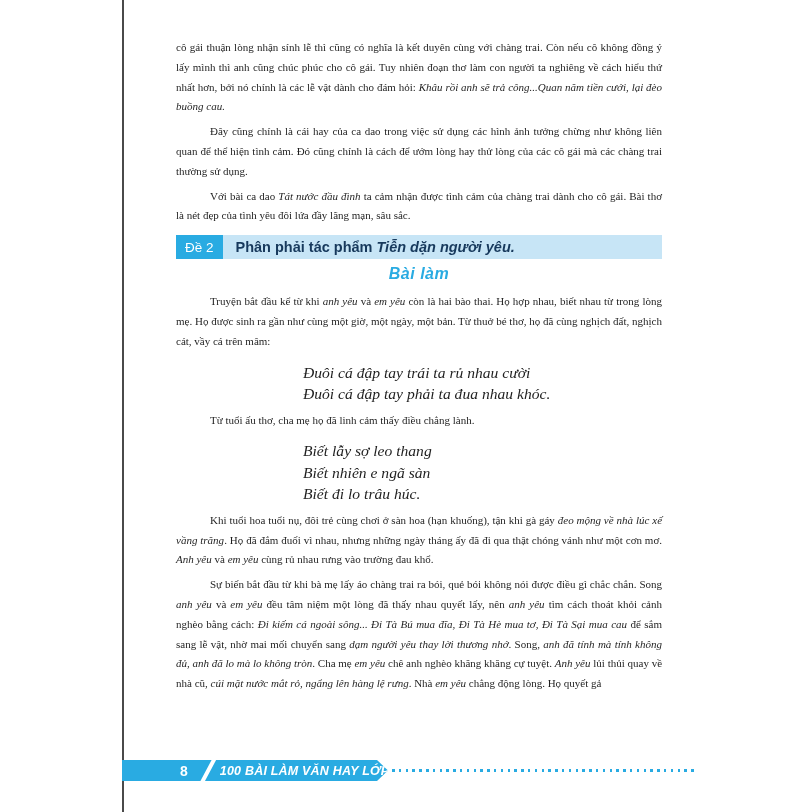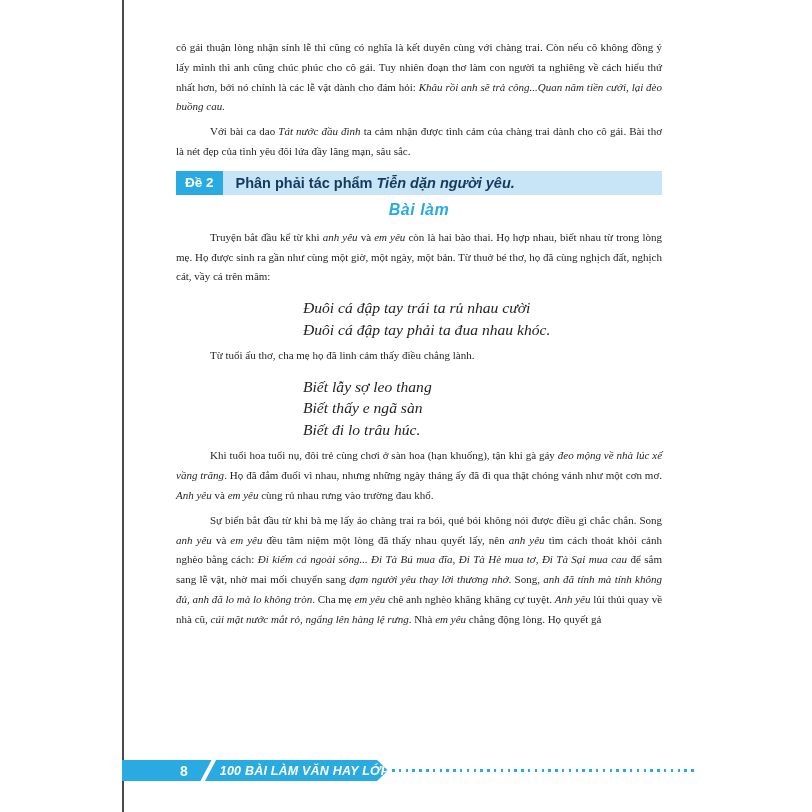--- a/index.html
+++ b/index.html
@@ -44,21 +44,21 @@
   .exercise-banner{
     display:flex;align-items:stretch;
     height:24px;
     margin:9px 0 6px 0;
     background:var(--banner-bg);
     font-family:"Liberation Sans","DejaVu Sans",sans-serif;
   }
   .exercise-label{
     background:var(--accent);
     color:#ffffff;
-    font-weight:bold;
+    font-weight:normal;
     font-size:13.5px;
     display:flex;align-items:center;
     padding:0 9px;
     flex:0 0 auto;
   }
   .exercise-title{
     color:var(--banner-text);
     font-weight:bold;
     font-size:14.5px;
     display:flex;align-items:center;
@@ -110,20 +110,21 @@
   }
 </style>
 </head>
 <body>
 
 <div class="edge-line"></div>
 
 <div class="content">
 
   <p class="para noindent"><span>cô gái thuận lòng nhận sính lễ thì cũng có nghĩa là kết duyên cùng với chàng trai. Còn nếu cô không đồng ý lấy mình thì anh cũng chúc phúc cho cô gái. Tuy nhiên đoạn thơ làm con người ta nghiêng về cách hiểu thứ nhất hơn, bởi nó chính là các lễ vật dành cho đám hỏi: </span><i>Khâu rồi anh sẽ trả công...Quan năm tiền cưới, lại đèo buồng cau.</i></p>
+  <p class="para"><span>Đây cũng chính là cái hay của ca dao trong việc sử dụng các hình ảnh tưởng chừng như không liên quan để thể hiện tình cảm. Đó cũng chính là cách để ướm lòng hay thử lòng của các cô gái mà các chàng trai thường sử dụng.</span></p>
   <p class="para"><span>Với bài ca dao </span><i>Tát nước đầu đình</i><span> ta cảm nhận được tình cảm của chàng trai dành cho cô gái. Bài thơ là nét đẹp của tình yêu đôi lứa đầy lãng mạn, sâu sắc.</span></p>
 
   <div class="exercise-banner">
     <div class="exercise-label">Đề 2</div>
     <div class="exercise-title">
       <span>Phân phải tác phẩm</span>
       <span class="title-italic">Tiễn dặn người yêu.</span>
     </div>
   </div>
 
@@ -133,21 +134,21 @@
 
   <div class="verse-group">
     <div class="verse-line">Đuôi cá đập tay trái ta rủ nhau cười</div>
     <div class="verse-line">Đuôi cá đập tay phải ta đua nhau khóc.</div>
   </div>
 
   <p class="para"><span>Từ tuổi ấu thơ, cha mẹ họ đã linh cảm thấy điều chẳng lành.</span></p>
 
   <div class="verse-group">
     <div class="verse-line">Biết lẫy sợ leo thang</div>
-    <div class="verse-line">Biết thấy e ngã sàn</div>
+    <div class="verse-line">Biết nhiên e ngã sàn</div>
     <div class="verse-line">Biết đi lo trâu húc.</div>
   </div>
 
   <p class="para"><span>Khi tuổi hoa tuổi nụ, đôi trẻ cùng chơi ở sàn hoa (hạn khuống), tận khi gà gáy </span><i>đeo mộng về nhà lúc xế vầng trăng</i><span>. Họ đã đắm đuối vì nhau, nhưng những ngày tháng ấy đã đi qua thật chóng vánh như một cơn mơ. </span><i>Anh yêu</i><span> và </span><i>em yêu</i><span> cùng rủ nhau rưng vào trường đau khổ.</span></p>
   <p class="para"><span>Sự biến bắt đầu từ khi bà mẹ lấy áo chàng trai ra bói, quẻ bói không nói được điều gì chắc chắn. Song </span><i>anh yêu</i><span> và </span><i>em yêu</i><span> đều tâm niệm một lòng đã thấy nhau quyết lấy, nên </span><i>anh yêu</i><span> tìm cách thoát khỏi cảnh nghèo bằng cách: </span><i>Đi kiếm cá ngoài sông... Đi Tà Bú mua đĩa, Đi Tà Hè mua tơ, Đi Tà Sại mua cau</i><span> để sắm sang lễ vật, nhờ mai mối chuyển sang </span><i>dạm người yêu thay lời thương nhớ</i><span>. Song, </span><i>anh đã tính mà tính không đủ, anh đã lo mà lo không tròn</i><span>. Cha mẹ </span><i>em yêu</i><span> chê anh nghèo khăng khăng cự tuyệt. </span><i>Anh yêu</i><span> lủi thủi quay về nhà cũ, </span><i>cúi mặt nước mắt rỏ, ngẩng lên hàng lệ rưng</i><span>. Nhà </span><i>em yêu</i><span> chẳng động lòng. Họ quyết gả </span></p>
 
 </div>
 
 <div class="footer">
   <div class="footer-bar">

